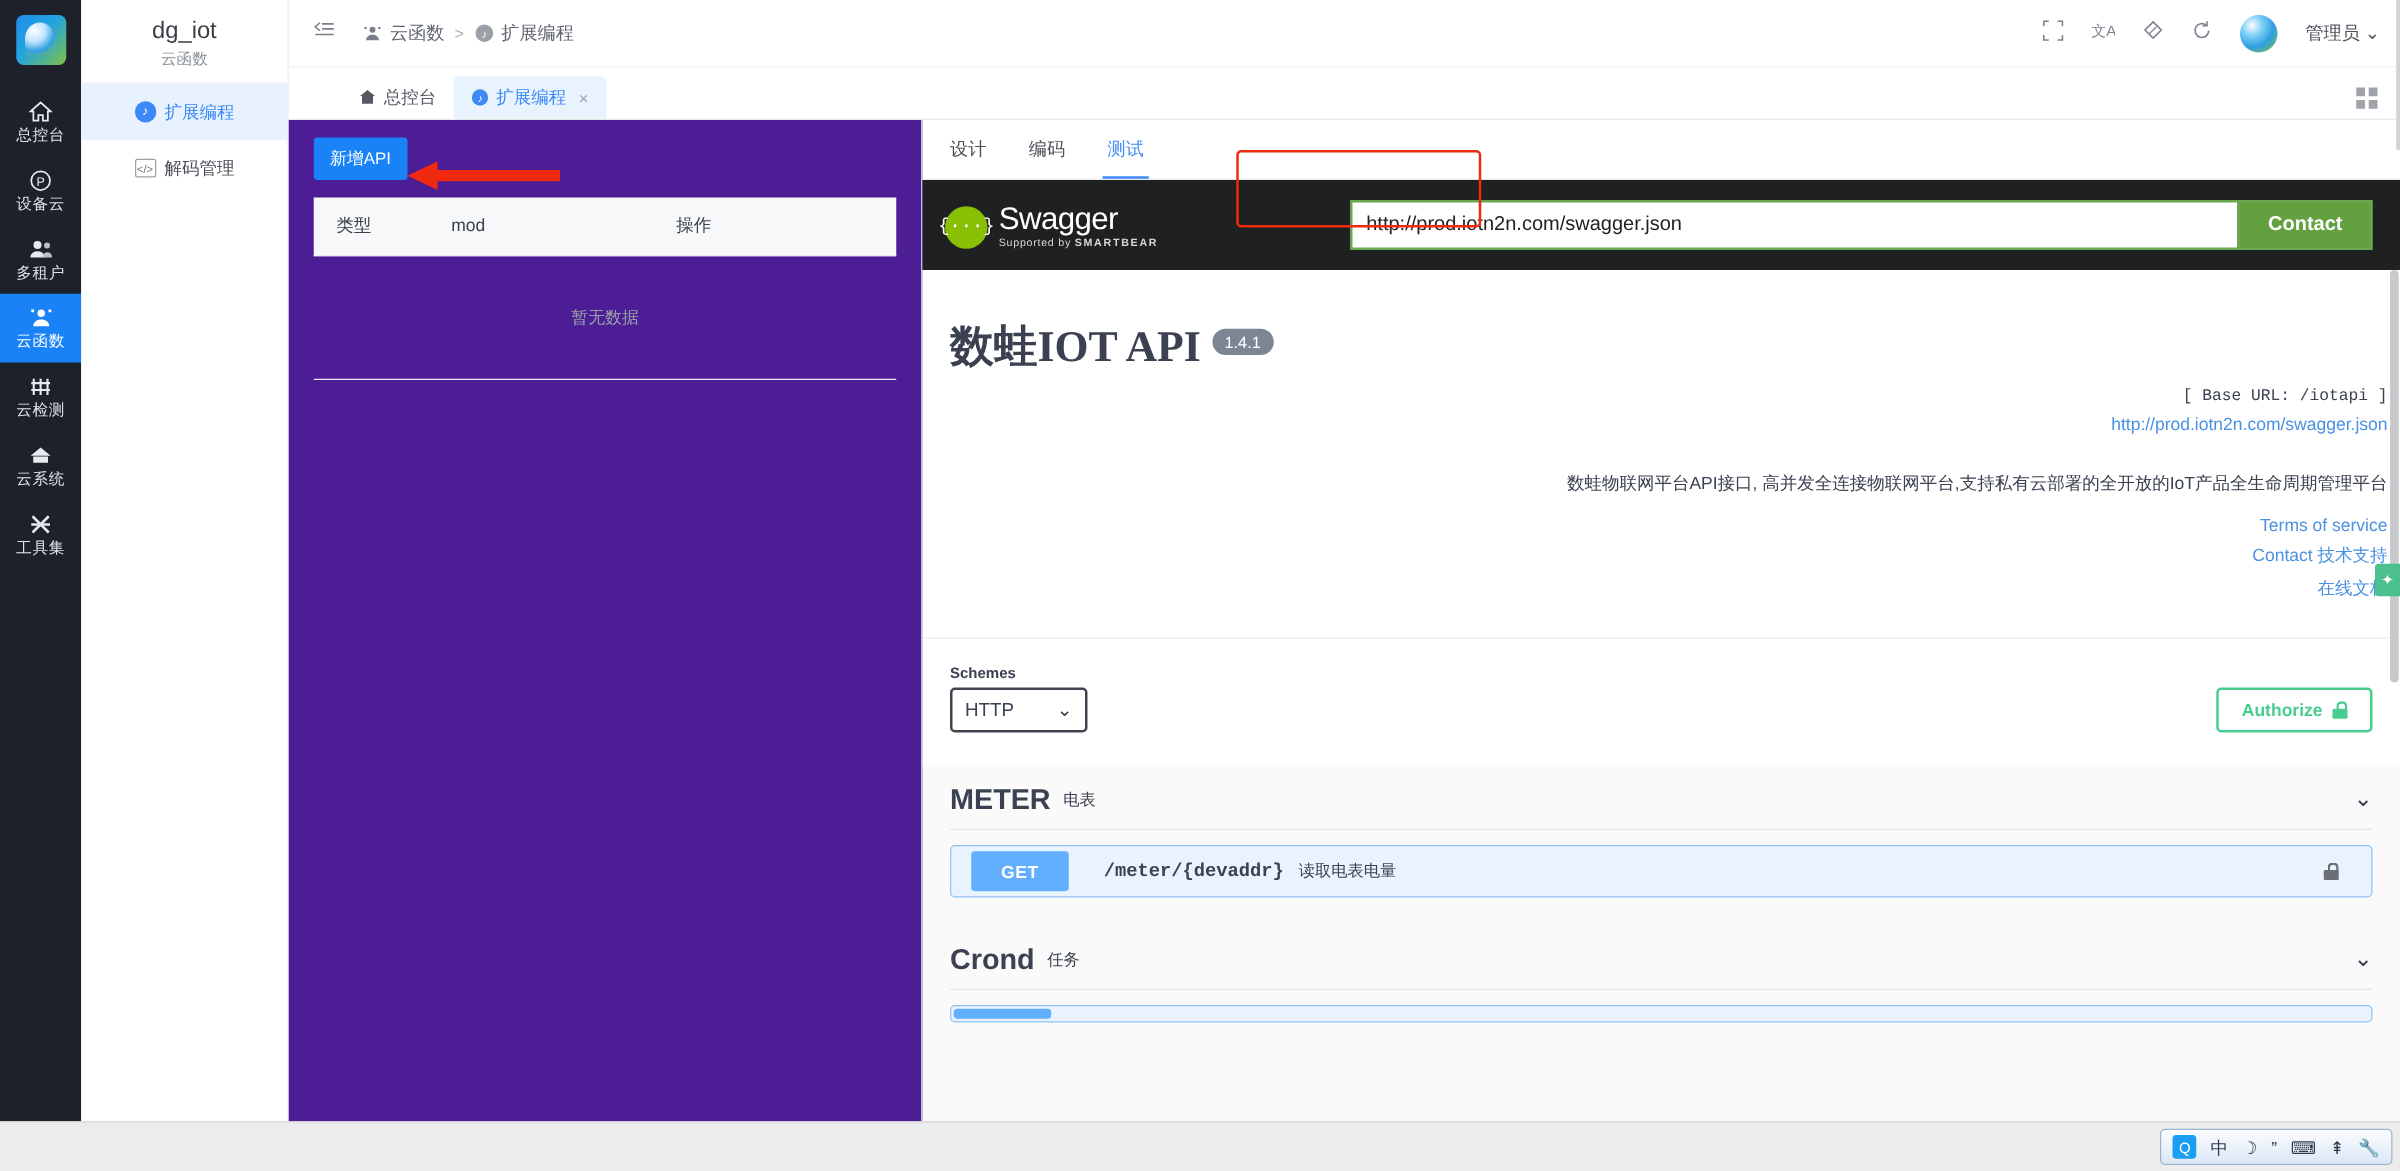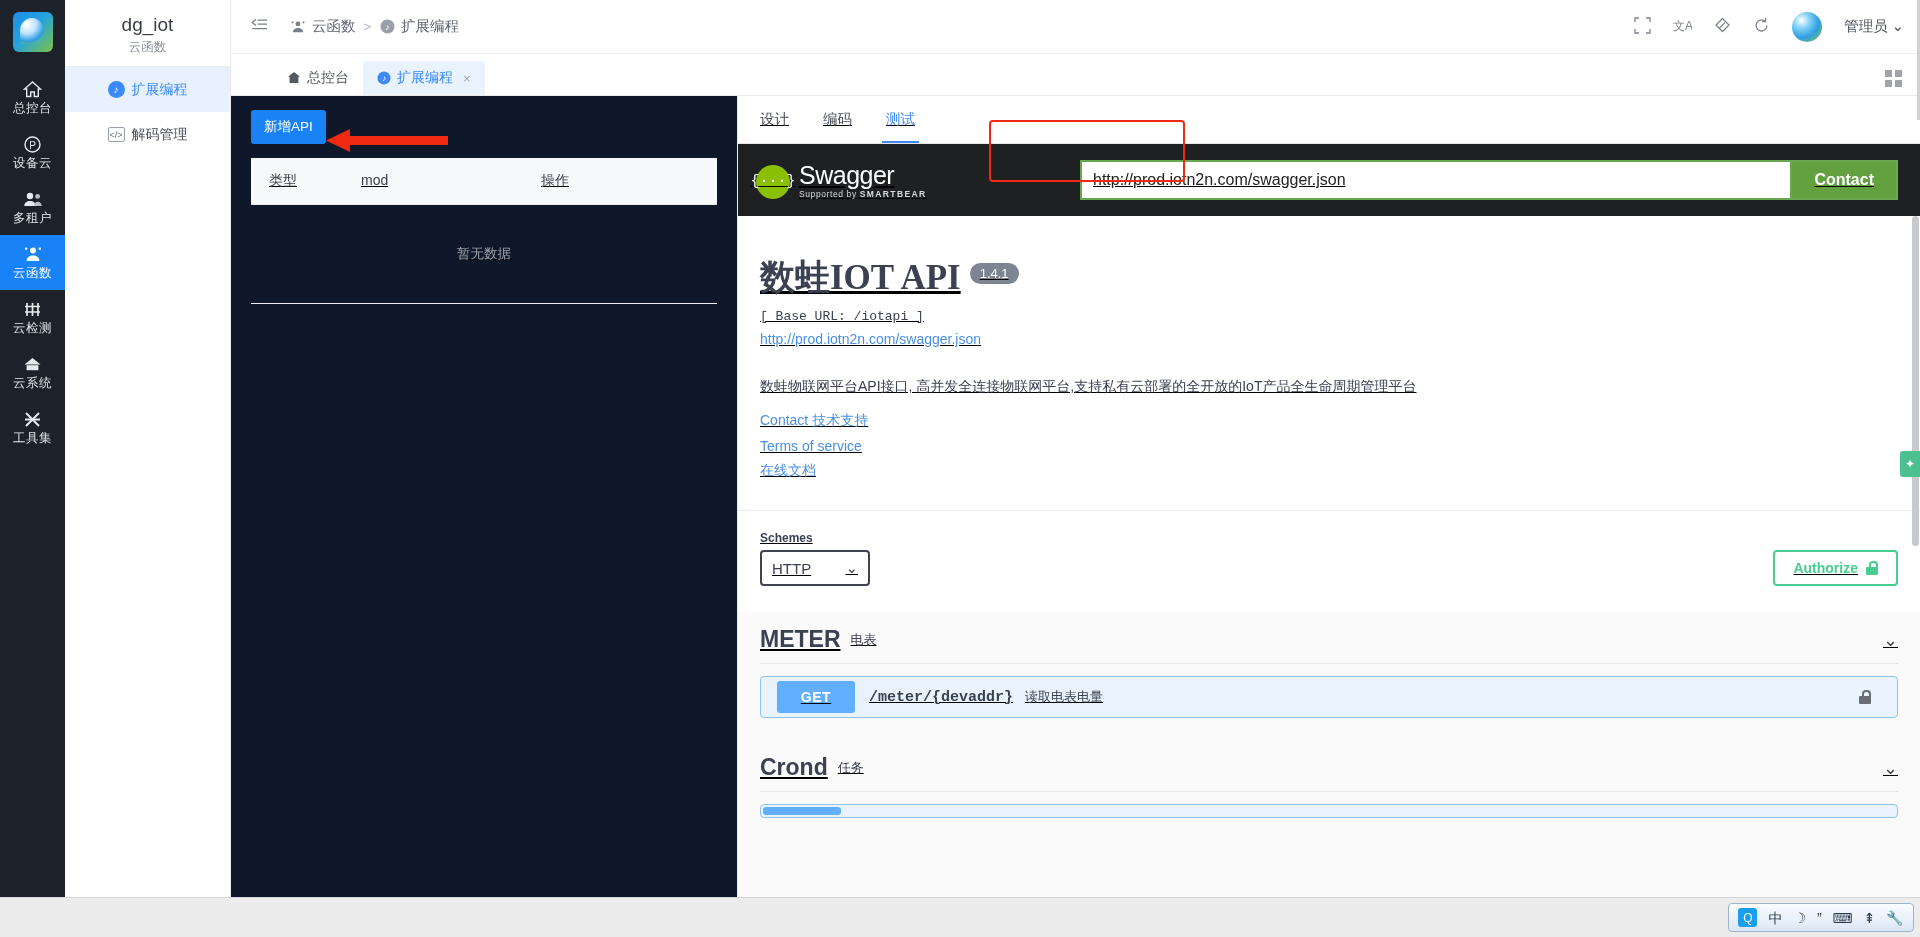--- a/index.html
+++ b/index.html
@@ -87,21 +87,21 @@
   }
   .tab.active { background: #e8f3fe; color: #3d8af7; }
   .tab-close { font-size: 13px; color: #9aa3ad; margin-left: 4px; cursor: pointer; }
   .home-ico { width: 14px; height: 14px; display: inline-flex; }
   .grid-ico {
     margin-left: auto; margin-right: 18px; margin-bottom: 8px;
     display: grid; grid-template-columns: 7px 7px; grid-template-rows: 7px 7px; gap: 3px; cursor: pointer;
   }
   .grid-ico i { background: #a0a4aa; display: block; }
 
-  .body-area { flex: 1 1 auto; display: flex; min-height: 0; background: #0f172a; text-decoration: underline; }
+  .body-area { flex: 1 1 auto; display: flex; min-height: 0; background: #4c1d95; }
 
   
   .api-panel { width: 507px; flex: 0 0 507px; border-right: 1px solid #ececec; padding: 14px 20px 0 20px; }
   .btn-add {
     background: #1a82f7; color: #fff; border: none; font-size: 13.5px;
     padding: 8px 13px; border-radius: 3px; cursor: pointer;
   }
   .api-table { width: 100%; margin-top: 14px; }
   .api-thead {
     display: flex; background: #f6f8fa; font-size: 14px; color: #3c4149;
@@ -152,21 +152,21 @@
     flex: 1 1 auto; border: 2px solid #6aa84f; border-right: none; background: #fff;
     font-size: 16px; color: #222; padding: 0 11px; outline: none;
     font-family: "Liberation Sans", sans-serif;
   }
   .sw-explore {
     background: #63a040; color: #fff; border: 2px solid #6aa84f; font-size: 16px; font-weight: bold;
     padding: 0 22px; cursor: pointer;
   }
 
   .sw-scroll { flex: 1 1 auto; overflow: hidden; background: #fafafa; position: relative; }
-  .sw-info { background: #fff; padding: 38px 22px 30px 22px; }
+  .sw-info { background: #fff; padding: 38px 10px 30px 22px; text-align: right; }
   .sw-title {
     font-size: 35px; color: #3b4151; display: flex; align-items: flex-start; gap: 9px;
     font-family: "Liberation Serif", serif; font-weight: bold;
   }
   .sw-version {
     background: #7d8492; color: #fff; font-size: 13px; border-radius: 57px;
     padding: 3px 10px; font-family: "Liberation Sans", sans-serif; margin-top: 9px; font-weight: normal;
   }
   .sw-baseurl { font-family: "Liberation Mono", monospace; font-size: 13px; color: #3b4151; margin-top: 8px; }
   .sw-link { color: #4990e2; font-size: 14px; text-decoration: none; display: block; margin-top: 7px; }
@@ -204,21 +204,21 @@
   .sw-tag-desc { font-size: 13px; color: #3b4151; margin-left: 10px; }
   .chev { margin-left: auto; color: #3b4151; font-size: 18px; }
   .op-row {
     margin-top: 12px; display: flex; align-items: center; gap: 0;
     border: 1px solid #8fc3f3; background: #e8f3fd; border-radius: 4px; height: 42px; padding: 16px;
   }
   .op-method {
     background: #61affe; color: #fff; font-weight: bold; font-size: 14px;
     border-radius: 3px; width: 78px; text-align: center; line-height: 32px; letter-spacing: .5px;
   }
-  .op-path { font-family: "Liberation Mono", monospace; font-size: 15px; color: #3b4151; margin-left: 14px; font-weight: bold; }
+  .op-path { font-family: "Liberation Mono", monospace; font-size: 15px; color: #3b4151; margin-left: 28px; font-weight: bold; }
   .op-summary { font-size: 13px; color: #3b4151; margin-left: 12px; }
   .op-lock { margin-left: auto; margin-right: 10px; }
   .lock-gray i { background: #6b6f75; }
   .lock-gray b { border-color: #6b6f75; }
 
   
   .arrow-svg { position: absolute; left: 320px; top: 126px; z-index: 40; pointer-events: none; }
 
   
   .float-green {
@@ -477,22 +477,22 @@
         <div class="sw-scroll">
           <div class="sw-info">
             <div class="sw-title">
               <span>数蛙IOT API</span>
               <span class="sw-version">1.4.1</span>
             </div>
             <div class="sw-baseurl">[ Base URL: /iotapi ]</div>
             <a class="sw-link" href="#">http://prod.iotn2n.com/swagger.json</a>
             <div class="sw-desc">数蛙物联网平台API接口, 高并发全连接物联网平台,支持私有云部署的全开放的IoT产品全生命周期管理平台</div>
             <div class="sw-links">
+              <a class="sw-link" href="#">Terms of service</a>
               <a class="sw-link" href="#">Contact 技术支持</a>
-              <a class="sw-link" href="#">Terms of service</a>
               <a class="sw-link" href="#">在线文档</a>
             </div>
           </div>
 
           <div class="sw-schemes-row">
             <div>
               <div class="schemes-label">Schemes</div>
               <div class="schemes-select">
                 <span>HTTP</span>
                 <span>⌄</span>

